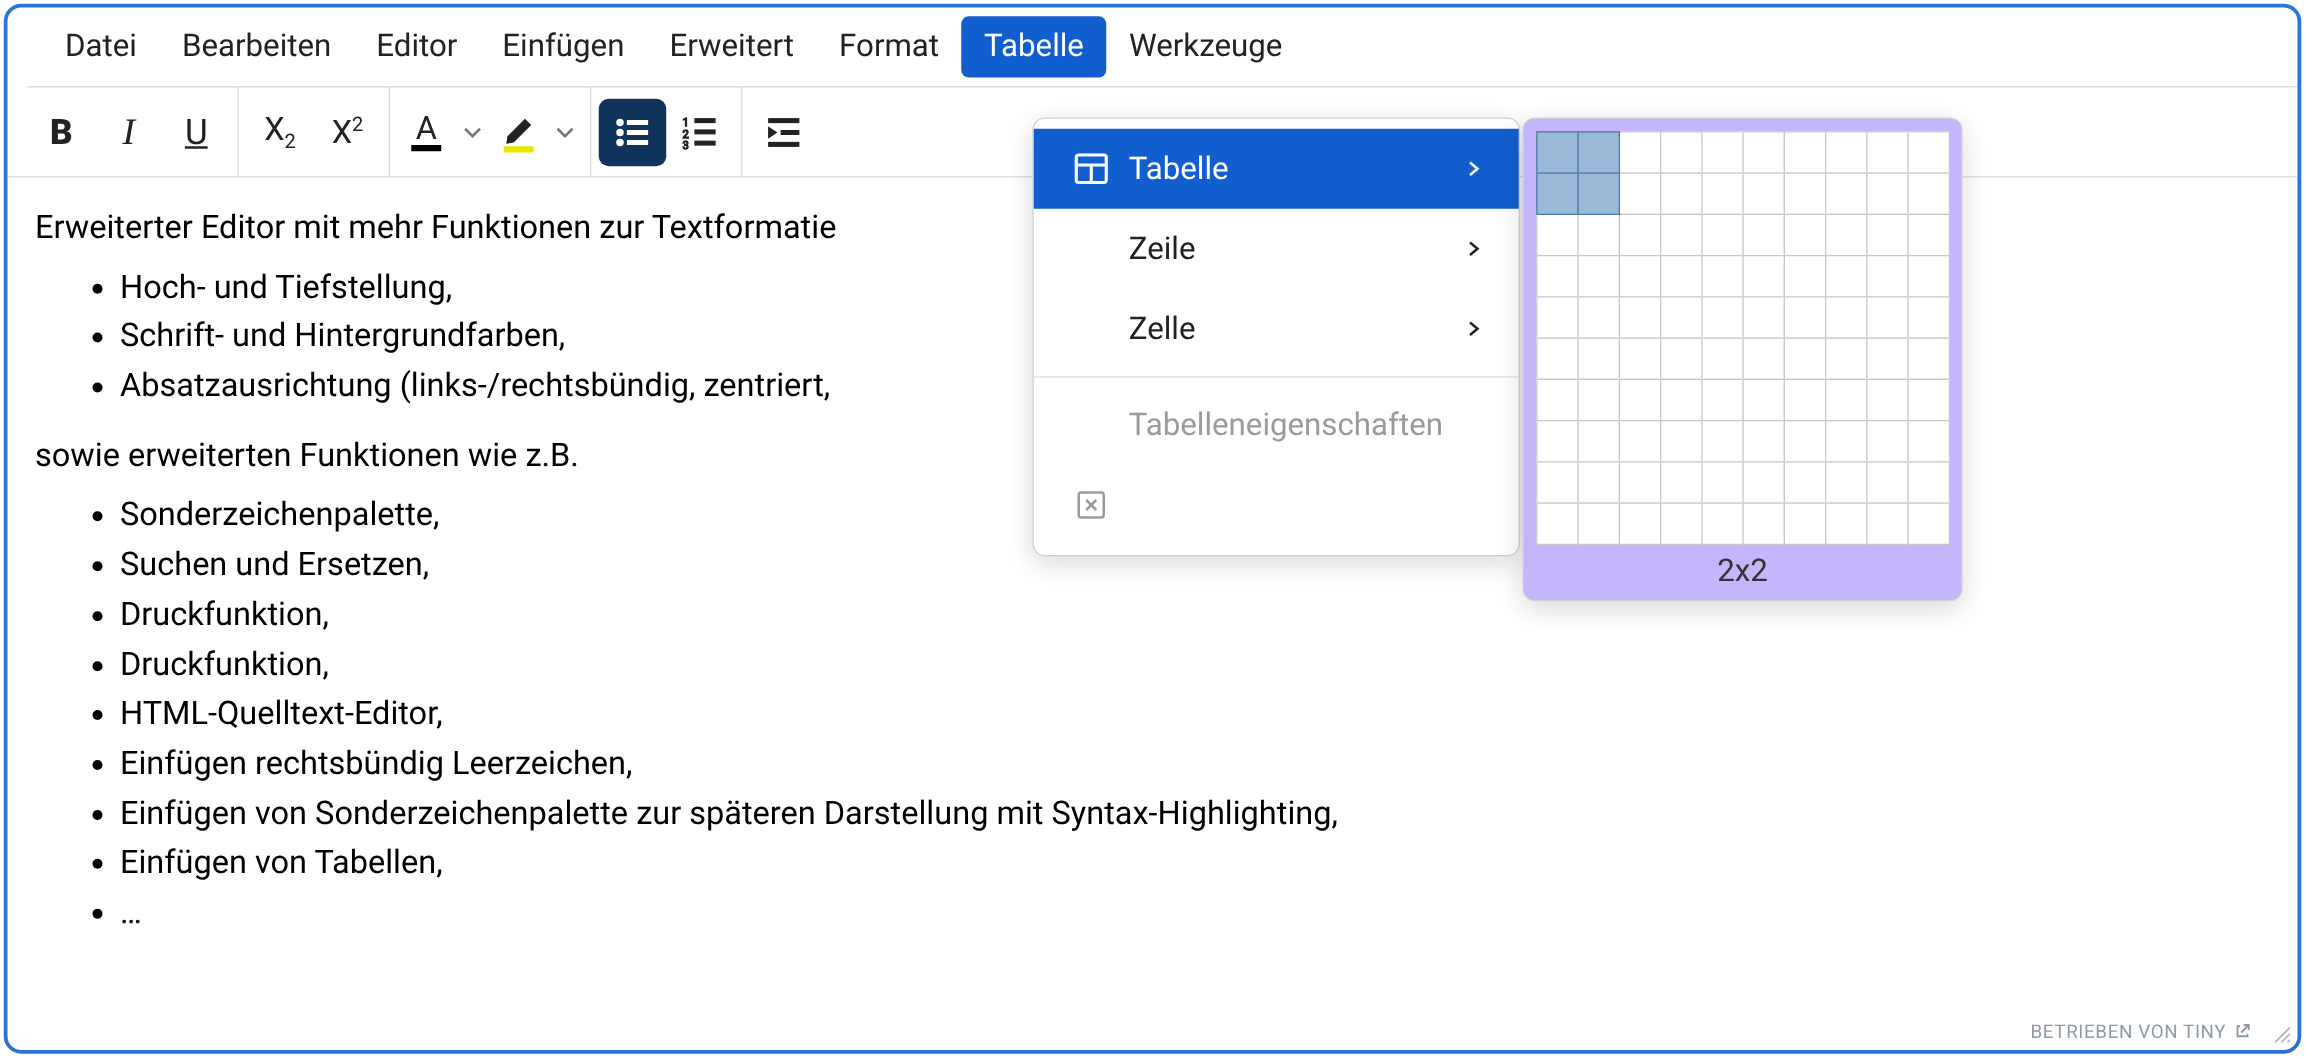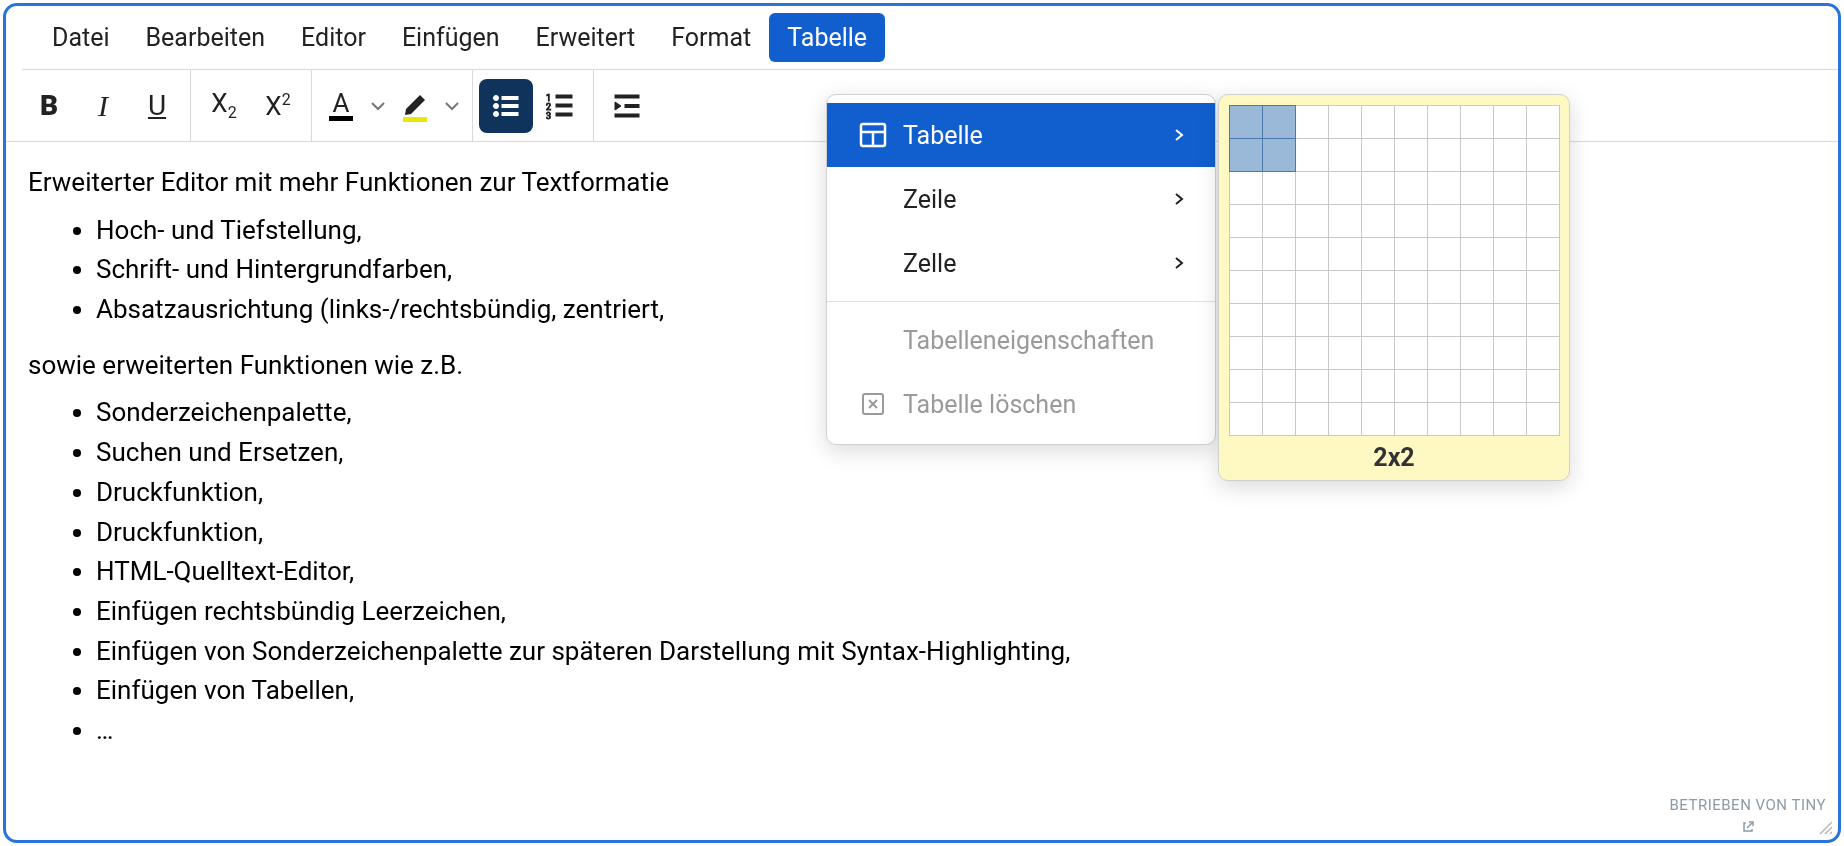--- a/index.html
+++ b/index.html
@@ -133,27 +133,26 @@
     height: 1px;
     background: #e0e0e0;
     margin: 6px 0;
   }
 
   
   .grid-picker {
     position: absolute;
     top: 88px;
     left: 1212px;
-    background: #fef9c3;
+    background: #c4b5fd;
     border: 1px solid #d0d0d0;
     border-radius: 10px;
     box-shadow: 0 6px 22px rgba(0,0,0,0.15);
     padding: 10px 10px 8px 10px;
     z-index: 60;
-    font-weight: bold;
   }
   .grid {
     display: grid;
     grid-template-columns: repeat(10, 33px);
     grid-template-rows: repeat(10, 33px);
   }
   .cell {
     border: 1px solid #c8c8c8;
     background: #fff;
     margin: -0.5px;
@@ -166,29 +165,28 @@
   .grid-label {
     text-align: center;
     font-size: 25px;
     color: #333;
     padding-top: 8px;
   }
 
   
   .brand {
     position: absolute;
-    right: 12px;
+    right: 37px;
     bottom: 6px;
     font-size: 15px;
     letter-spacing: 0.5px;
     color: #8e9aa6;
     display:flex;
     align-items:center;
     gap:6px;
-    flex-direction:column;
   }
   .resize-handle {
     position:absolute;
     right:6px; bottom:6px;
     width:16px; height:16px;
     color:#b5b5b5;
   }
 </style>
 </head>
 <body>
@@ -196,20 +194,21 @@
 <div class="editor-frame">
 
   <div class="menubar">
     <div class="menubar-item">Datei</div>
     <div class="menubar-item">Bearbeiten</div>
     <div class="menubar-item">Editor</div>
     <div class="menubar-item">Einfügen</div>
     <div class="menubar-item">Erweitert</div>
     <div class="menubar-item">Format</div>
     <div class="menubar-item active">Tabelle</div>
+    <div class="menubar-item">Werkzeuge</div>
   </div>
 
   <div class="toolbar">
     <div class="tb-group">
       <div class="tb-btn">
         <span style="font-weight:900;font-size:28px">B</span>
       </div>
       <div class="tb-btn">
         <span style="font-style:italic;font-family:serif;font-size:30px">I</span>
       </div>
@@ -347,21 +346,20 @@
       <span class="dd-label">Tabelleneigenschaften</span>
     </div>
     <div class="dd-item disabled">
       <span class="dd-icon">
         <svg width="28" height="28" viewBox="0 0 28 28" stroke="currentColor" stroke-width="2" fill="none">
           <rect x="4" y="4" width="20" height="20" rx="2"></rect>
           <line x1="10" y1="10" x2="18" y2="18"></line>
           <line x1="18" y1="10" x2="10" y2="18"></line>
         </svg>
       </span>
-      <span class="dd-label">Tabelle löschen</span>
     </div>
   </div>
 
   <div class="grid-picker">
     <div class="grid" id="grid">
         <div class="cell sel"></div>
         <div class="cell sel"></div>
         <div class="cell"></div>
         <div class="cell"></div>
         <div class="cell"></div>

